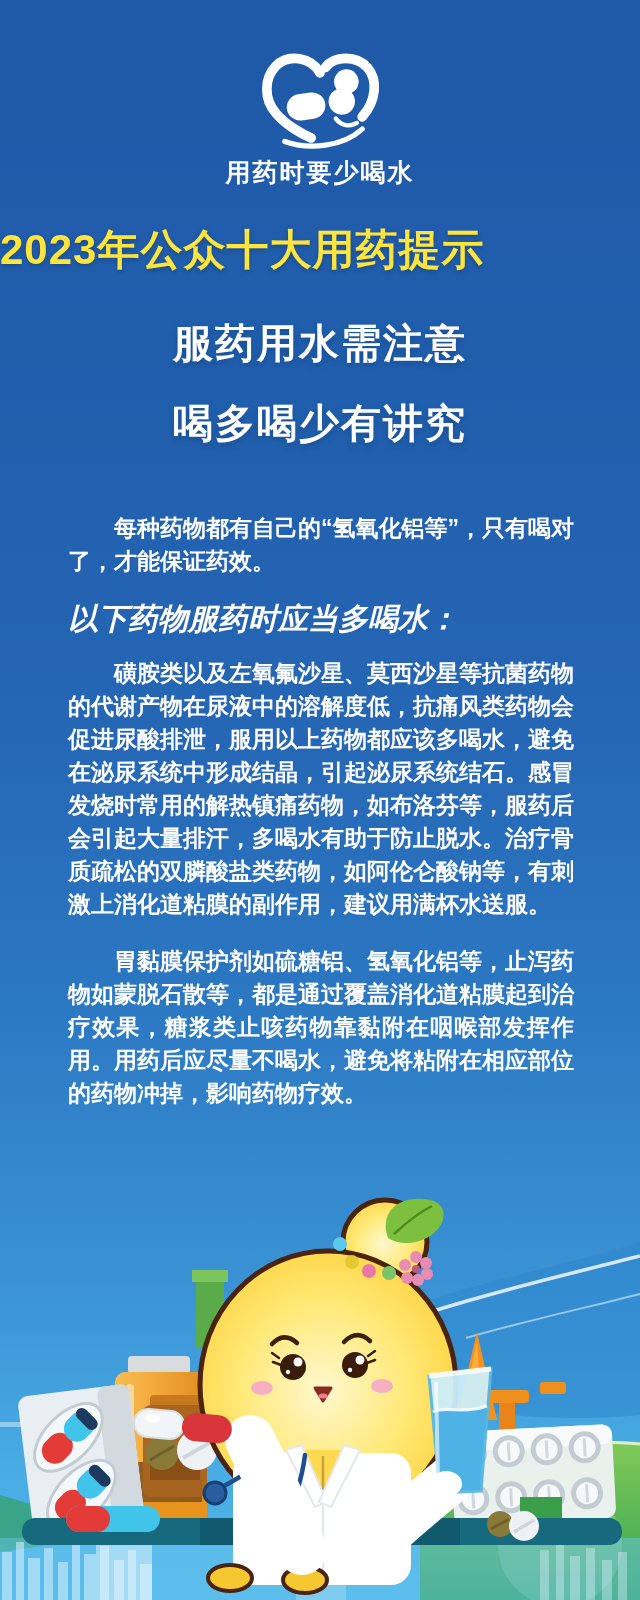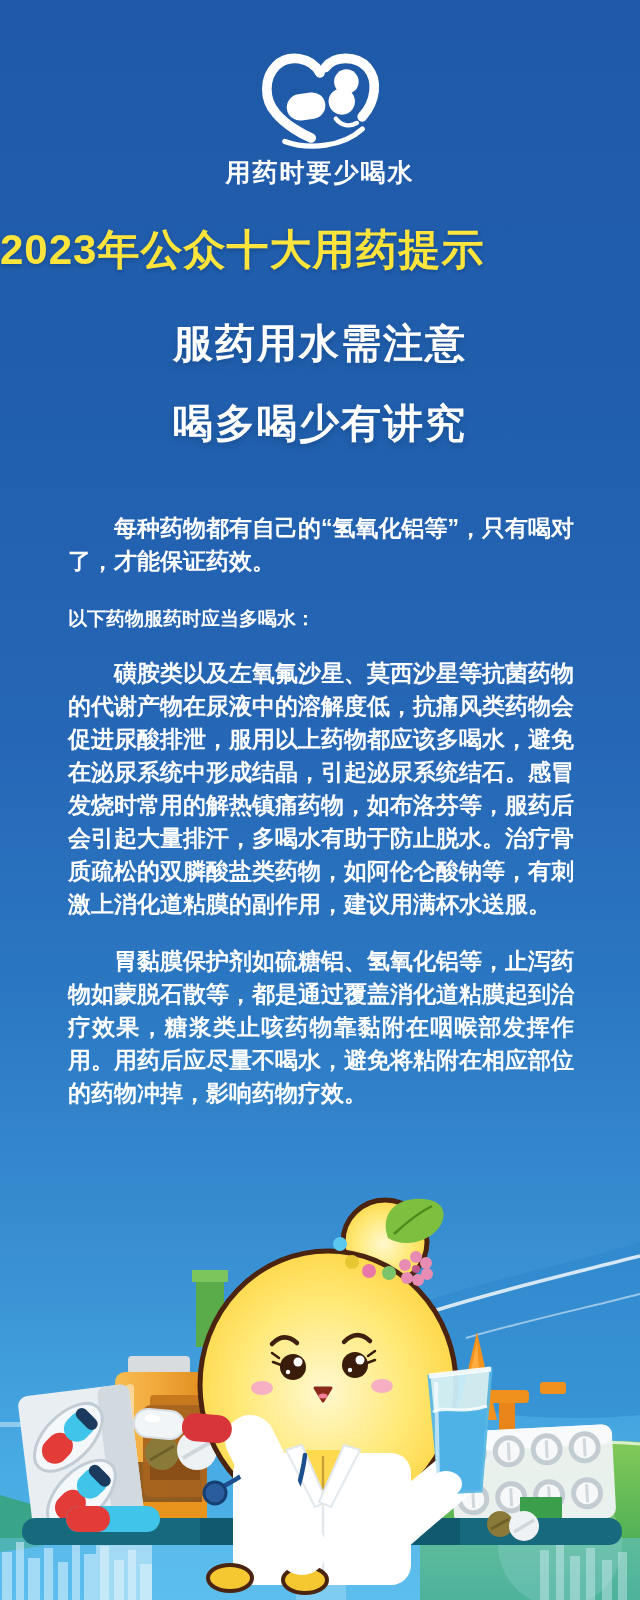--- a/index.html
+++ b/index.html
@@ -19,21 +19,21 @@
   .main-title{
     position:absolute;top:303px;left:0;width:640px;text-align:center;
     color:#ffffff;font-size:40px;font-weight:900;line-height:80px;letter-spacing:2px;
     text-shadow:0 3px 6px rgba(10,45,95,.35);
   }
   .copy{
     position:absolute;top:512px;left:68px;width:506px;
     color:#ffffff;font-size:23px;line-height:33px;text-align:justify;font-weight:600;
   }
   .copy p{margin:0 0 24px 0;text-indent:2em;}
-  .copy h3{margin:0 0 22px 0;font-size:19px;font-weight:bold;line-height:33px;}
+  .copy h3{margin:0 0 22px 0;font-size:30px;font-weight:bold;line-height:33px;font-style:italic;}
   .illus{position:absolute;left:0;top:1150px;width:640px;height:450px;}
   .illus svg{display:block;width:640px;height:450px;}
 </style>
 </head>
 <body>
 
 <div class="poster">
 
   <div class="logo">
     <svg viewBox="0 0 140 116">

